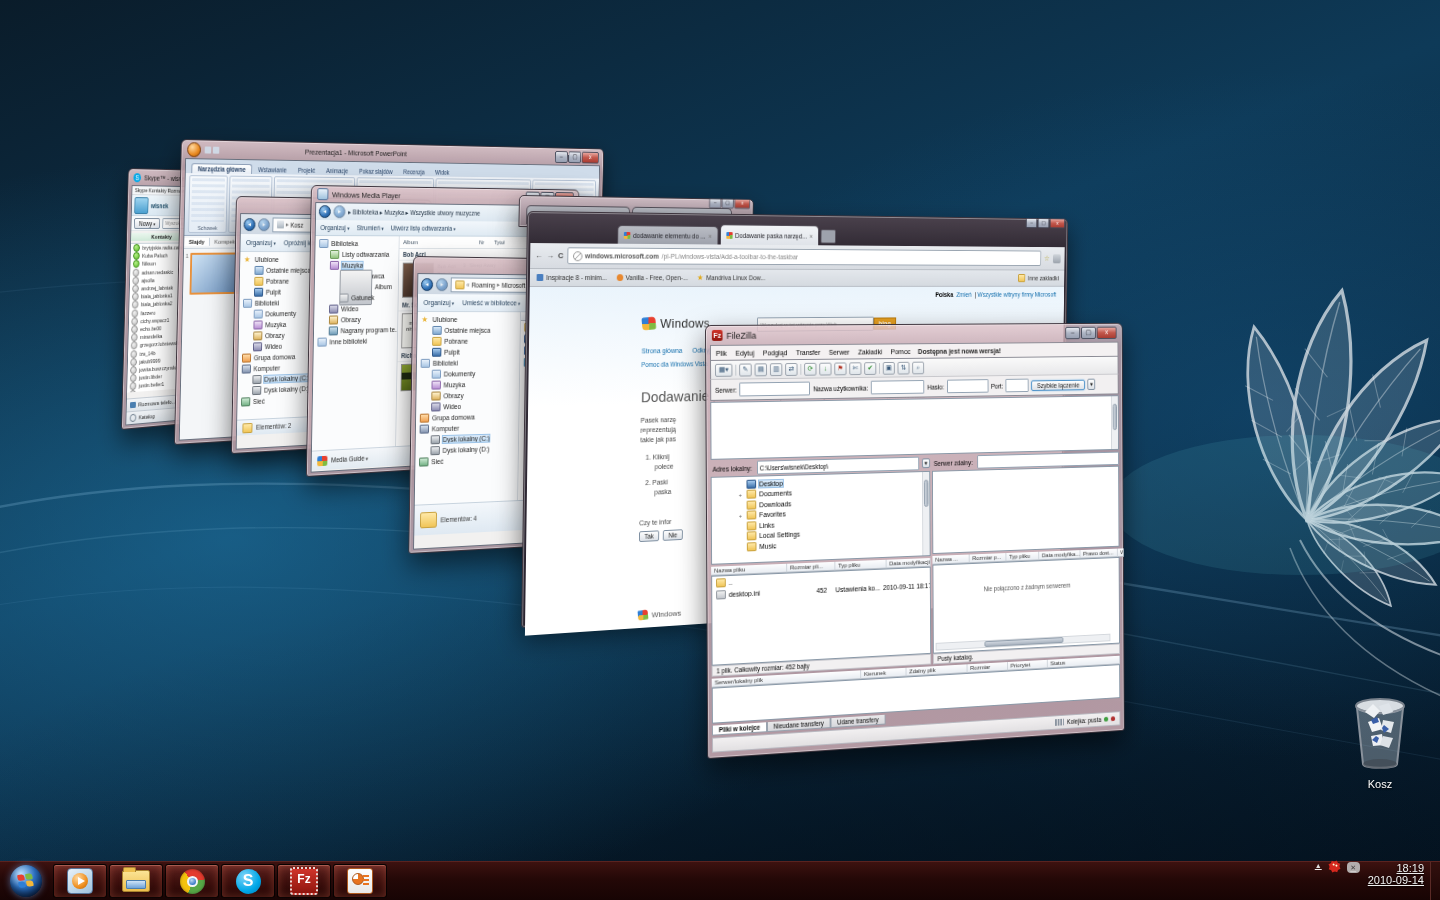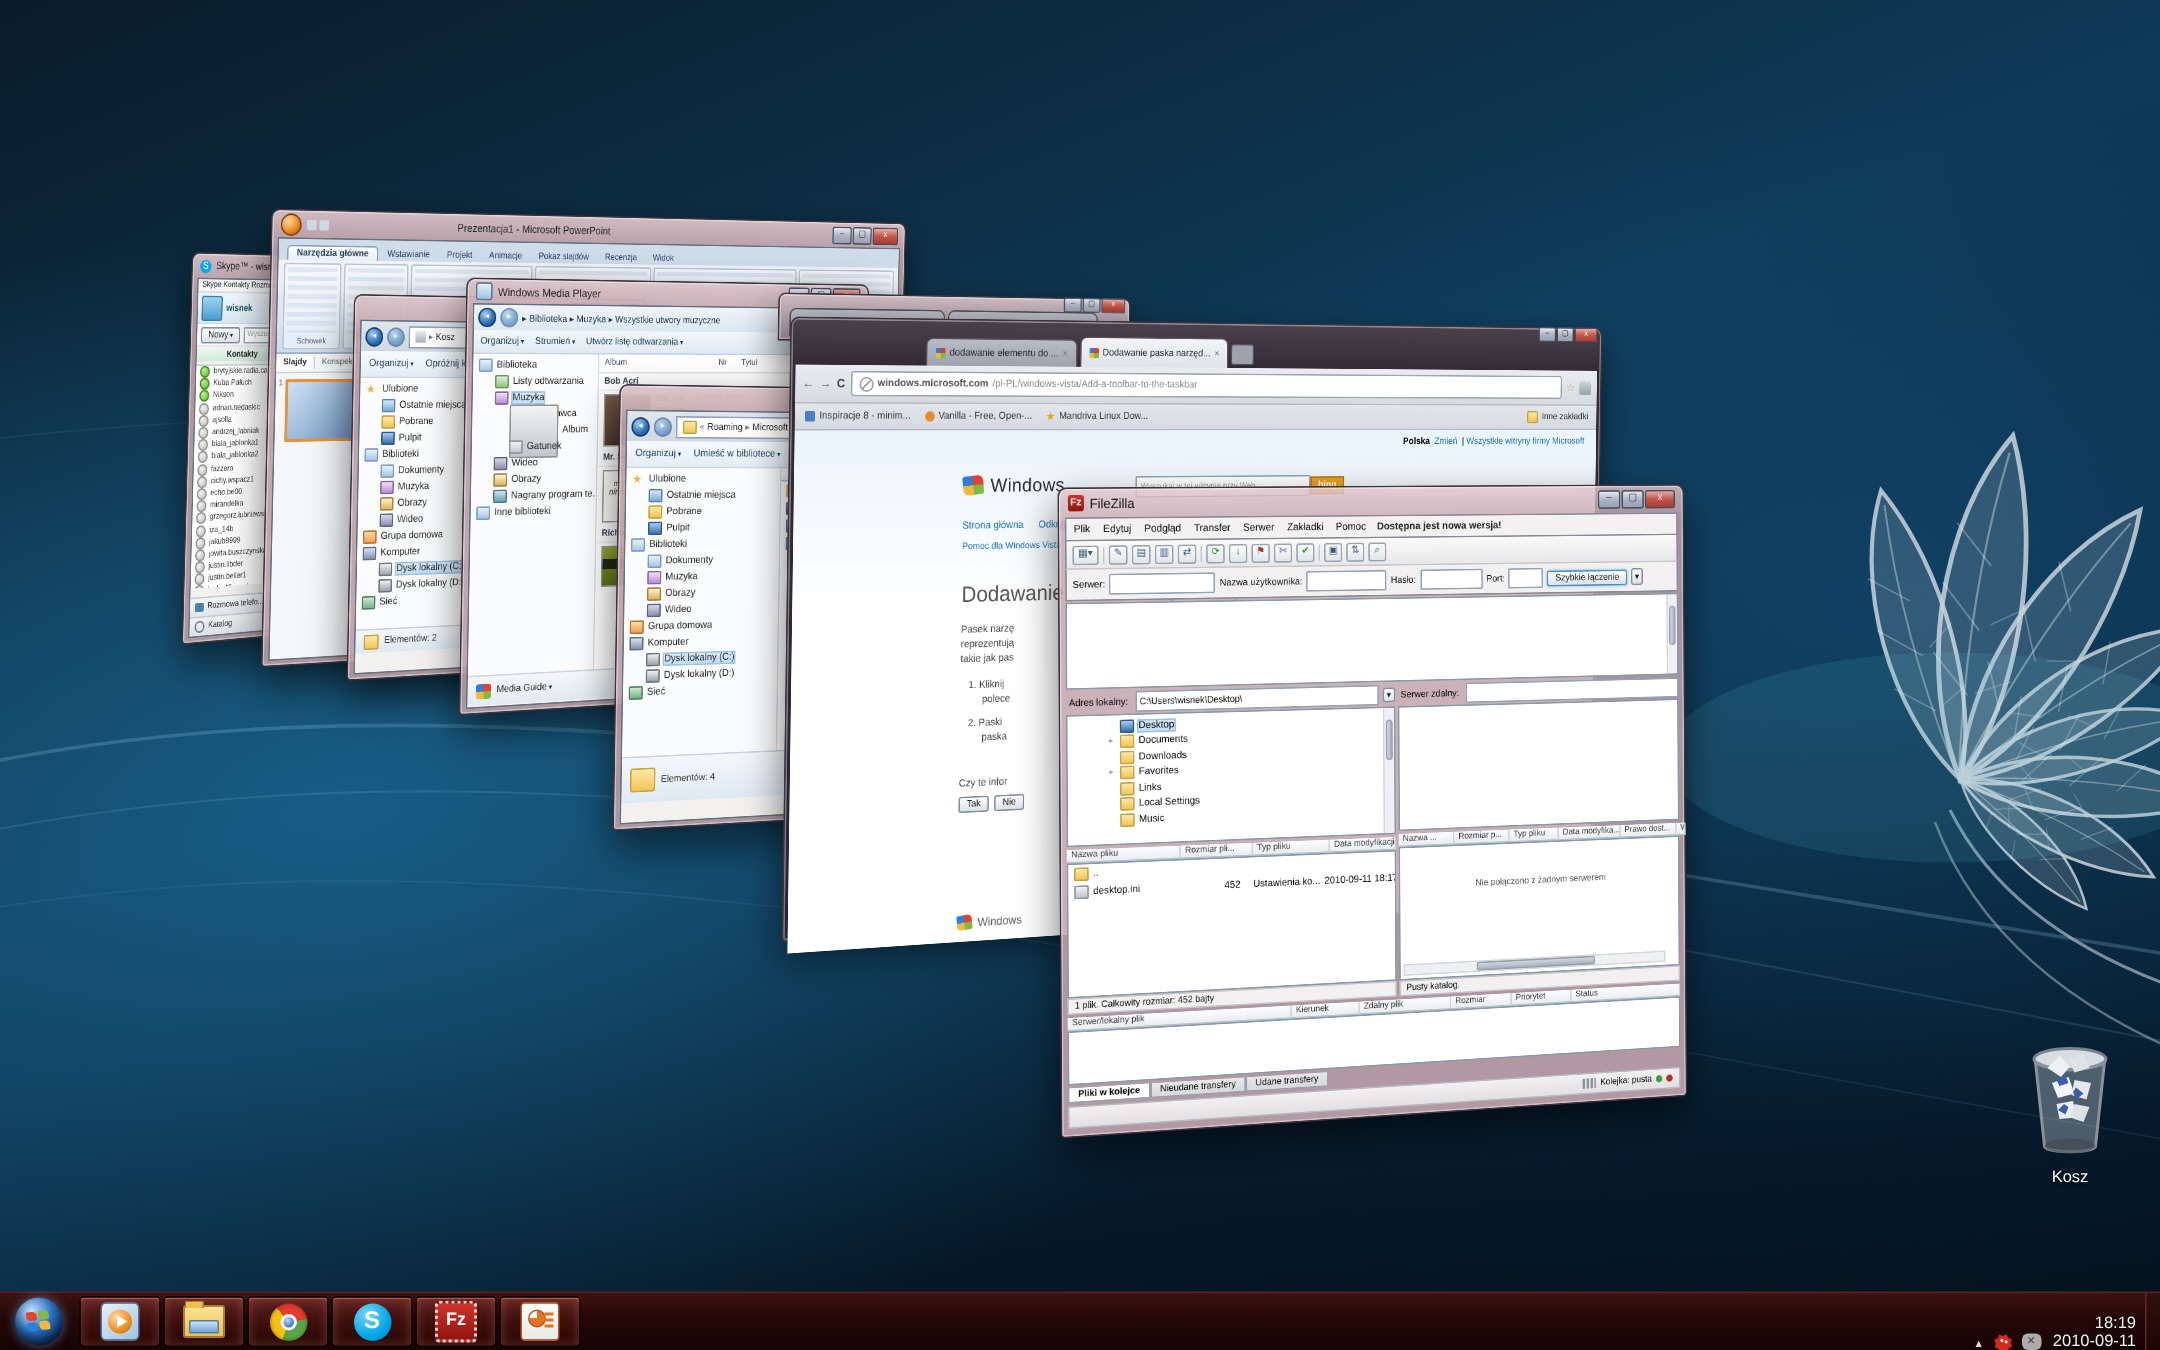--- a/index.html
+++ b/index.html
@@ -81,21 +81,21 @@
     box-shadow:0 0 7px rgba(120,180,255,.5), inset 0 -4px 7px rgba(0,0,0,.5);}
   .flag{position:absolute;left:8px;top:9px;width:16px;height:14px;transform:rotate(-8deg);display:grid;
     grid-template-columns:7px 7px;grid-template-rows:6px 6px;gap:1px;}
   .flag i{border-radius:1px 3px 1px 3px;}
   .flag i:nth-child(1){background:#e8402f;} .flag i:nth-child(2){background:#7fbb42;}
   .flag i:nth-child(3){background:#2f7fd6;} .flag i:nth-child(4){background:#f3b73a;}
   .tbtn{width:52px;margin:2px 1px;border:1px solid rgba(0,0,0,.85);border-radius:3px;position:relative;
     background:linear-gradient(180deg,rgba(150,60,55,.45),rgba(70,18,15,.7) 55%,rgba(40,8,6,.8));
     box-shadow:inset 0 0 8px rgba(255,130,100,.33), inset 0 1px 0 rgba(255,180,160,.35);
     display:flex;align-items:center;justify-content:center;}
-  .tray{margin-left:auto;display:flex;align-items:flex-end;gap:8px;padding:0 6px;color:#eee;}
+  .tray{margin-left:auto;display:flex;align-items:flex-start;gap:8px;padding:0 6px;color:#eee;text-decoration:underline;}
   .tray .chev{font-size:7px;color:#ddd;}
   .clock{text-align:right;font-size:11px;line-height:12px;color:#f2f2f2;text-shadow:0 1px 2px #000;}
   .showdesk{width:9px;border-left:1px solid #5a2a26;background:linear-gradient(180deg,#33100e,#1c0605);}
   .sun{position:relative;width:9px;height:9px;background:#d5281e;transform:rotate(20deg);}
   .sun::before{content:"";position:absolute;inset:0;background:#d5281e;transform:rotate(45deg);}
   .sun::after{content:"";position:absolute;left:2px;top:2px;width:2px;height:2px;background:#ffd;border-radius:50%;
     box-shadow:3px 0 0 #ffd;}
   .netoff{width:13px;height:11px;border-radius:4px;background:#c9c9c9;color:#4a4a4a;font-size:7px;line-height:11px;
     text-align:center;opacity:.85;}
   
@@ -1070,18 +1070,18 @@
       </div>
     <div class="tbtn">
         <span class="ic-ppt"></span>
       </div>
     <div class="tray">
       <span class="chev">▲</span>
       <span class="sun"></span>
       <span class="netoff">✕</span>
       <span class="clock">
         <span>18:19</span><br>
-        <span>2010-09-11</span>
+        <span>2010-09-14</span>
       </span>
     </div>
     <div class="showdesk"></div>
   </div>
 </div>
 
 </body></html>

